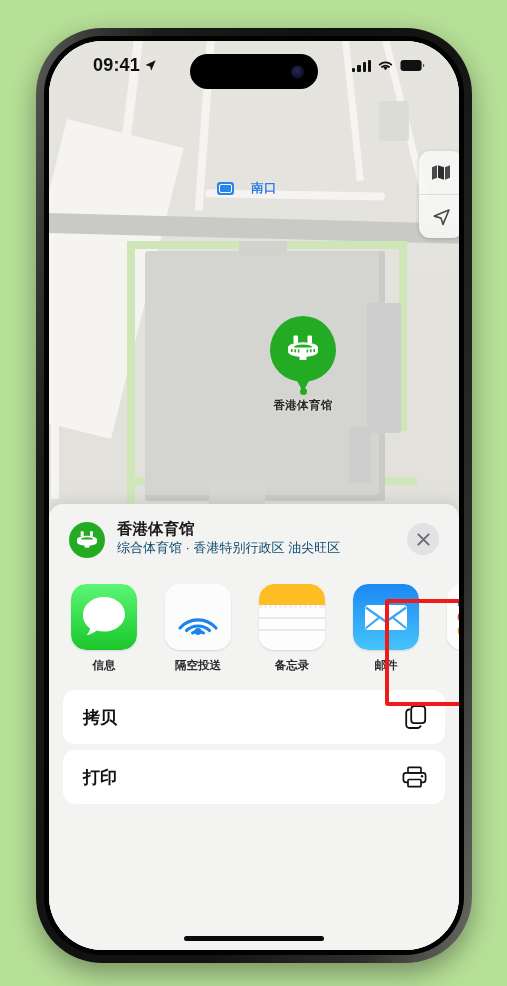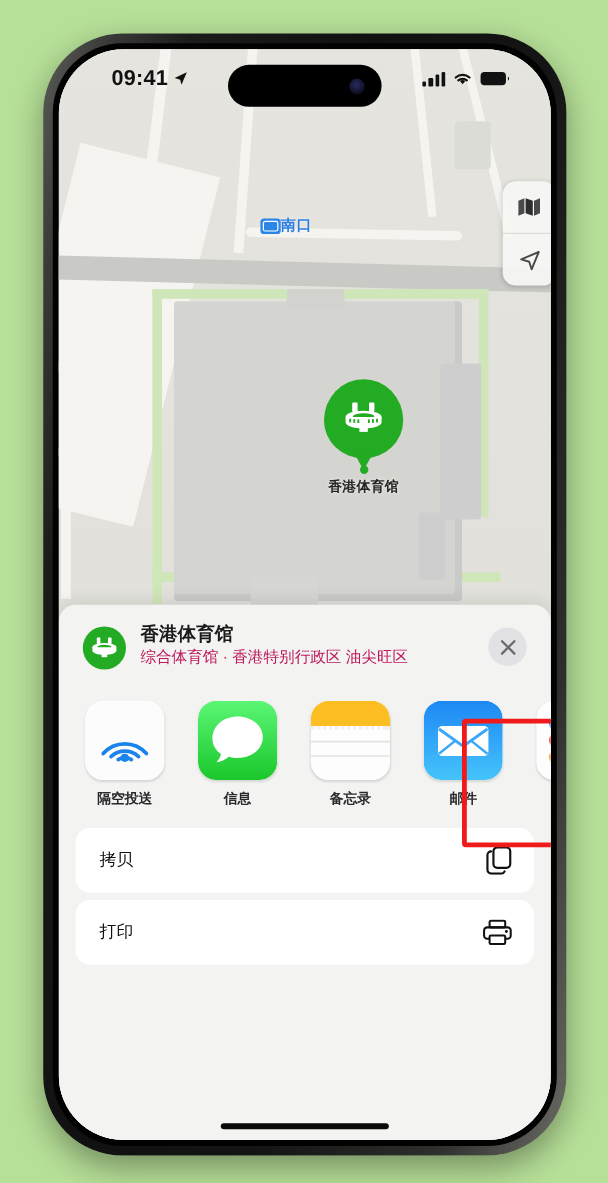--- a/index.html
+++ b/index.html
@@ -40,21 +40,21 @@
   .map{position:absolute;inset:0;background:#e2e1db;}
   .map .land{position:absolute;inset:0;background:
      linear-gradient(180deg,#e5e4de 0%,#e3e2dc 30%,#dededa 100%);}
   .road{position:absolute;background:#f5f4f1;}
   .road.wide{background:#c9c9c5;}
   .greenstrip{position:absolute;background:#cfe6b9;}
   .block{position:absolute;background:#d2d2cf;border-radius:3px;}
 
   
   .transit{
-    position:absolute;left:168px;top:139px;display:flex;align-items:center;gap:0;
+    position:absolute;left:168px;top:139px;display:flex;align-items:center;gap:17px;
   }
   .transit .badge{
     width:17px;height:13px;border-radius:3px;background:#2b86e8;
     display:flex;align-items:center;justify-content:center;
   }
   .transit .badge i{
     display:block;width:11px;height:7px;border:1.6px solid #fff;border-radius:2px;
   }
   .transit .txt{font-size:12.5px;color:#2b7ee0;font-weight:600;letter-spacing:.5px;
     text-shadow:0 0 2px rgba(255,255,255,.9);}
@@ -111,21 +111,21 @@
     background:#f3f3f2;border-radius:14px 14px 0 0;z-index:5;
     box-shadow:0 -2px 14px rgba(0,0,0,.10);
   }
   .sheet-head{position:relative;height:70px;}
   .sh-icon{
     position:absolute;left:20px;top:18px;width:36px;height:36px;border-radius:50%;
     background:#23ab23;display:flex;align-items:center;justify-content:center;
   }
   .sh-text{position:absolute;left:68px;top:15px;right:72px;}
   .sh-title{font-size:15.5px;font-weight:700;color:#1b1b1b;line-height:19px;}
-  .sh-sub{font-size:13px;color:#be185d;line-height:18px;margin-top:1px;white-space:nowrap;overflow:hidden;}
+  .sh-sub{font-size:13px;color:#0c4a6e;line-height:18px;margin-top:1px;white-space:nowrap;overflow:hidden;}
   .sh-close{
     position:absolute;right:20px;top:19px;width:32px;height:32px;border-radius:50%;
     background:#e2e2e4;display:flex;align-items:center;justify-content:center;cursor:pointer;
   }
 
   
   .apps{position:relative;height:110px;padding-left:20px;display:flex;gap:24px;overflow:hidden;}
   .app{width:70px;flex:0 0 70px;text-align:center;}
   .app-icon{
     width:66px;height:66px;border-radius:15px;margin:10px auto 0;overflow:hidden;position:relative;
@@ -139,21 +139,21 @@
 
   
   .list{margin:6px 14px 0;background:#fff;border-radius:12px;overflow:hidden;}
   .row{
     height:54px;display:flex;align-items:center;padding:0 18px 0 20px;cursor:pointer;
     position:relative;
   }
   .row+.row:before{
     content:"";position:absolute;left:20px;right:0;top:0;height:1px;background:#e6e6e6;
   }
-  .row .lbl{flex:1;font-size:14px;color:#111;font-weight:400;}
+  .row .lbl{flex:1;font-size:17px;color:#111;font-weight:700;}
   .row .ic{width:26px;display:flex;justify-content:flex-end;align-items:center;color:#111;}
 
   .home-ind{
     position:absolute;left:50%;transform:translateX(-50%);bottom:9px;
     width:140px;height:5px;border-radius:3px;background:#0a0a0a;z-index:9;
   }
 </style>
 </head>
 <body>
 
@@ -291,46 +291,46 @@
                 <path d="M2.5 2.5 13.5 13.5M13.5 2.5 2.5 13.5" stroke="#6c6c70" stroke-width="2.1" stroke-linecap="round"></path>
               </svg>
             </div>
           </div>
 
           <div class="apps">
 
             <div class="app">
               <div class="app-icon">
                 <svg width="66" height="66" viewBox="0 0 66 66">
-                  <rect width="66" height="66" rx="15" fill="#fcfcfc"></rect>
-                  <g fill="none" stroke="#1a84ec" stroke-width="3.1" stroke-linecap="round">
-                    <path d="M15 44a24 24 0 0 1 36 0"></path>
-                    <path d="M21.5 46.5a17 17 0 0 1 23 0"></path>
-                    <path d="M27.5 49a10 10 0 0 1 11 0"></path>
-                  </g>
-                  <circle cx="33" cy="47.5" r="3.4" fill="#1a84ec"></circle>
-                </svg>
-              </div>
-              <div class="app-label">隔空投送</div>
-            </div>
-
-            <div class="app">
-              <div class="app-icon">
-                <svg width="66" height="66" viewBox="0 0 66 66">
                   <defs>
                       <linearGradient id="gmsg" x1="0" y1="0" x2="0" y2="1">
                     <stop offset="0" stop-color="#5bf675"></stop>
                         <stop offset="1" stop-color="#1ac72b"></stop>
                   </linearGradient>
                     </defs>
                   <rect width="66" height="66" rx="15" fill="url(#gmsg)"></rect>
                   <path d="M33 13c11.8 0 21 7.6 21 17.3S44.8 47.6 33 47.6c-2.6 0-5-.3-7.3-1-2.3 1.9-6.2 4.2-10.3 4.6 1.9-1.9 3.4-4.4 3.7-6.8-4.4-3.2-7.1-7.8-7.1-13C12 20.6 21.2 13 33 13z" fill="#fff"></path>
                 </svg>
               </div>
               <div class="app-label">信息</div>
+            </div>
+
+            <div class="app">
+              <div class="app-icon">
+                <svg width="66" height="66" viewBox="0 0 66 66">
+                  <rect width="66" height="66" rx="15" fill="#fcfcfc"></rect>
+                  <g fill="none" stroke="#1a84ec" stroke-width="3.1" stroke-linecap="round">
+                    <path d="M15 44a24 24 0 0 1 36 0"></path>
+                    <path d="M21.5 46.5a17 17 0 0 1 23 0"></path>
+                    <path d="M27.5 49a10 10 0 0 1 11 0"></path>
+                  </g>
+                  <circle cx="33" cy="47.5" r="3.4" fill="#1a84ec"></circle>
+                </svg>
+              </div>
+              <div class="app-label">隔空投送</div>
             </div>
 
             <div class="app">
               <div class="app-icon">
                 <svg width="66" height="66" viewBox="0 0 66 66">
                   <rect width="66" height="66" rx="15" fill="#fdfdfd"></rect>
                   <path d="M0 15A15 15 0 0 1 15 0h36a15 15 0 0 1 15 15v7H0z" fill="#fcbe22"></path>
                   <rect y="21" width="66" height="3" fill="#f1f0ee"></rect>
                   <g stroke="#e4e3e1" stroke-width="1.3">
                     <path d="M0 34h66M0 46h66"></path>

